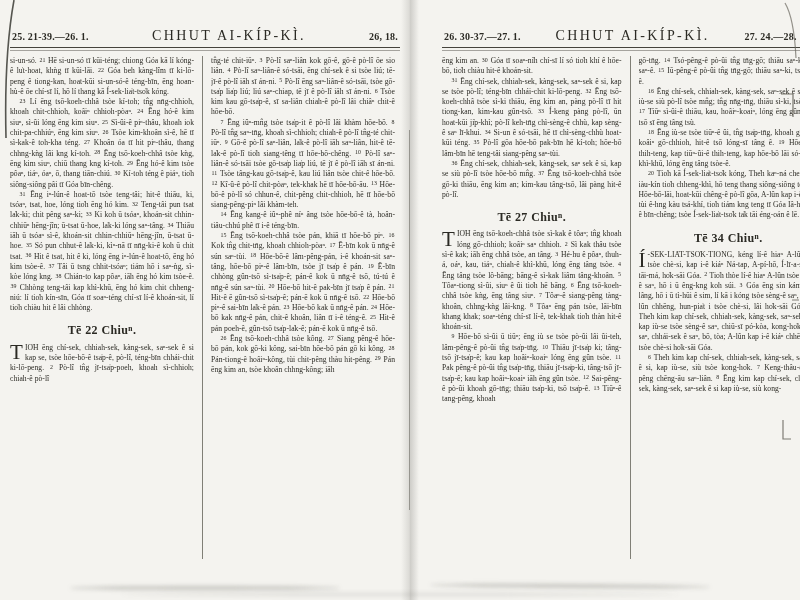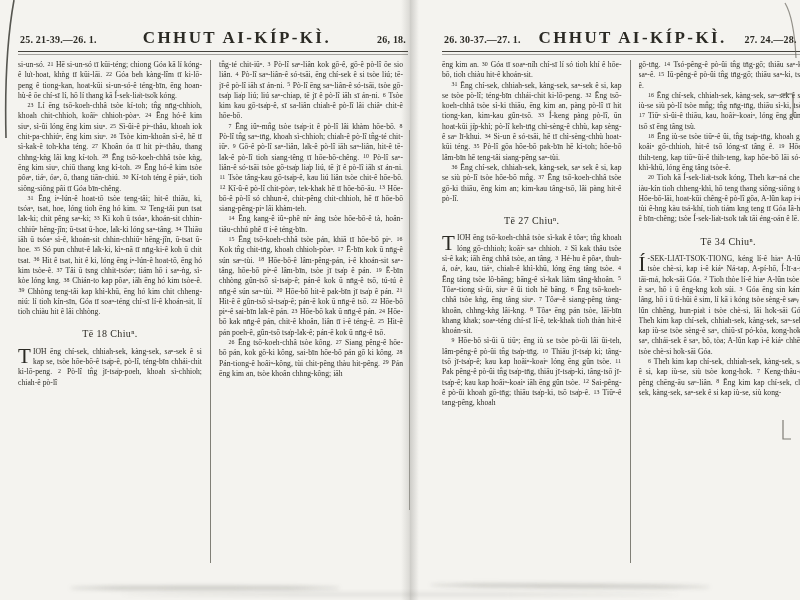--- a/index.html
+++ b/index.html
@@ -4,34 +4,34 @@
 <style>
   html,body{margin:0;padding:0;}
   body{width:800px;height:600px;overflow:hidden;background:#f4f3ef;position:relative;
        font-family:"Liberation Serif","DejaVu Serif",serif;color:#2b2a24;}
   .spread{position:absolute;inset:0;}
   
   .gutter{position:absolute;left:401px;top:0;width:18px;height:600px;
           background:linear-gradient(90deg,rgba(0,0,0,0) 0%,rgba(60,58,52,0.13) 45%,rgba(60,58,52,0.20) 52%,rgba(0,0,0,0) 100%);}
   .gutter-line{position:absolute;left:409px;top:130px;width:1px;height:380px;background:rgba(70,68,60,0.45);}
   .page{position:absolute;top:22px;height:562px;}
-  .page-left{left:18px;width:390px;}
+  .page-left{left:10px;width:390px;}
   .page-right{left:442px;width:376px;}
   .phead{display:flex;justify-content:space-between;align-items:baseline;padding:0 2px;margin-top:6px;}
   .pref{font-size:10px;font-weight:700;letter-spacing:0.2px;white-space:nowrap;}
-  .ptitle{font-size:17px;font-weight:700;letter-spacing:2.4px;white-space:nowrap;}
+  .ptitle{font-size:14px;font-weight:400;letter-spacing:2.4px;white-space:nowrap;}
   .hrule{height:2px;border-top:1.2px solid #45433c;border-bottom:1px solid rgba(69,67,60,0.45);margin:3px 0 5px;}
   .pbody{display:flex;gap:8px;}
   .col{width:184px;height:503px;overflow:hidden;font-size:7.6px;line-height:10.3px;
        text-align:justify;letter-spacing:0.05px;}
   .colrule{width:1px;height:503px;background:rgba(90,88,78,0.75);flex:none;}
   .para{margin:0;text-indent:9px;}
   .para.cont{text-indent:0;}
   .para.open{text-indent:0;margin-top:1px;}
-  .chap{margin:12px 0 7px;text-align:center;font-size:10px;font-weight:400;letter-spacing:0.4px;}
+  .chap{margin:12px 0 7px;text-align:center;font-size:12px;font-weight:700;letter-spacing:0.4px;}
   .vn{font-size:78%;position:relative;top:-1.2px;padding:0 0.5px;}
   .dc{float:left;font-size:21px;line-height:16.5px;padding:1.5px 2px 0 0;}
   .pno{text-align:center;font-size:9.5px;margin-top:4px;letter-spacing:1px;}
   
   .artifacts{position:absolute;inset:0;pointer-events:none;}
   .smudge{position:absolute;background:rgba(90,88,82,0.30);filter:blur(2px);border-radius:50%;}
   .sm1{left:70px;top:586px;width:270px;height:4px;}
   .sm2{left:430px;top:584px;width:280px;height:4px;transform:rotate(0.4deg);}
   .sm3{left:120px;top:593px;width:560px;height:3px;opacity:0.5;}
 </style>
@@ -47,21 +47,21 @@
       <span class="pref">25. 21-39.—26. 1.</span>
       <span class="ptitle">CHHUT AI-KÍP-KÌ.</span>
       <span class="pref">26, 18.</span>
     </div>
     <div class="hrule"></div>
     <div class="pbody">
       <div class="col">
           <p class="para cont">si-un-só. <span class="vn">21</span> Hē si-un-só tī kūi-téng; chiong Góa kā lí kóng-ê lu̍t-hoat, khǹg tī kūi-lāi. <span class="vn">22</span> Góa beh kàng-lîm tī ki-lō-peng ê tiong-kan, hoat-kūi si-un-só-ê téng-bīn, ēng hoan-hù-ê ōe chí-sī lí, hō lí thang kā Í-sek-lia̍t-tso̍k kóng.</p>
           <p class="para"><span class="vn">23</span> Lí ēng tsō-koeh-chhâ tsòe kí-toh; tn̂g nn̄g-chhioh, khoah chit-chhioh, koâiⁿ chhioh-pòaⁿ. <span class="vn">24</span> Ēng hó-ê kim siuⁿ, sì-ûi lóng ēng kim siuⁿ. <span class="vn">25</span> Sì-ûi-ê piⁿ-thâu, khoah iok chit-pa-chhiúⁿ, ēng kim siuⁿ. <span class="vn">26</span> Tsòe kim-khoân sì-ê, hē tī sì-kak-ê toh-kha téng. <span class="vn">27</span> Khoân óa tī hit piⁿ-thâu, thang chhng-kǹg lâi kng kí-toh. <span class="vn">28</span> Ēng tsō-koeh-chhâ tsòe kǹg, ēng kim siuⁿ, chiū thang kng kí-toh. <span class="vn">29</span> Ēng hó-ê kim tsòe pôaⁿ, tiáⁿ, óaⁿ, ō, thang tiān-chiú. <span class="vn">30</span> Kí-toh téng ê piáⁿ, tio̍h siông-siông pâi tī Góa bīn-chêng.</p>
           <p class="para"><span class="vn">31</span> Ēng iⁿ-lún-ê hoat-tō tsòe teng-tâi; hit-ê thiāu, ki, tsóaⁿ, tsat, hoe, lóng tio̍h ēng hó kim. <span class="vn">32</span> Teng-tâi pun tsat la̍k-ki; chit pêng saⁿ-ki; <span class="vn">33</span> Ki koh ū tsóaⁿ, khoán-sit chhin-chhiūⁿ hēng-jîn; ū-tsat ū-hoe, la̍k-ki lóng saⁿ-tâng. <span class="vn">34</span> Thiāu iāh ū tsóaⁿ sì-ê, khoán-sit chhin-chhiūⁿ hēng-jîn, ū-tsat ū-hoe. <span class="vn">35</span> Só pun chhut-ê la̍k-ki, kìⁿ-nā tī nn̄g-ki-ê koh ū chit tsat. <span class="vn">36</span> Hit ê tsat, hit ê ki, lóng ēng iⁿ-lún-ê hoat-tō, ēng hó kim tsòe-ê. <span class="vn">37</span> Tâi ū tsng chhit-tsóaⁿ; tiám hō i saⁿ-ǹg, sì-kòe lóng kng. <span class="vn">38</span> Chián-to kap pôaⁿ, iāh ēng hó kim tsòe-ê. <span class="vn">39</span> Chhòng teng-tâi kap khì-khū, ēng hó kim chit chheng-niú: lí tio̍h kín-sīn, Góa tī soaⁿ-téng chí-sī lí-ê khoán-sit, lí tio̍h chiàu hit ê lâi chhòng.</p>
-          <h3 class="chap">Tē 18 Chiuⁿ.</h3>
+          <h3 class="chap">Tē 22 Chiuⁿ.</h3>
           <p class="para open"><span class="dc">T</span>IO̍H ēng chí-sek, chhiah-sek, kàng-sek, saⁿ-sek ê si kap se, tsòe hōe-bō-ê tsa̍p-ê, pò-lî, téng-bīn chhái-chit ki-lō-peng. <span class="vn">2</span> Pò-lî tn̂g jī-tsa̍p-poeh, khoah sì-chhioh; chiah-ê pò-lî</p>
         </div>
       <div class="colrule"></div>
       <div class="col">
           <p class="para cont">tn̂g-té chit-iūⁿ. <span class="vn">3</span> Pò-lî saⁿ-liân kok gō-ê, gō-ê pò-lî ōe sio liân. <span class="vn">4</span> Pò-lî saⁿ-liân-ê só-tsāi, ēng chí-sek ê si tsòe liú; tē-jī-ê pò-lî iāh sī án-ni. <span class="vn">5</span> Pò-lî ēng saⁿ-liân-ê só-tsāi, tsòe gō-tsa̍p lia̍p liú; liú saⁿ-chiap, tē jī ê pò-lî iāh sī án-ni. <span class="vn">6</span> Tsòe kim kau gō-tsa̍p-ê, sī sa-liân chiah-ê pò-lî lâi chiâⁿ chit-ê hōe-bō.</p>
           <p class="para"><span class="vn">7</span> Ēng iûⁿ-mn̂g tsòe tsa̍p-it ê pò-lî lâi khàm hōe-bō. <span class="vn">8</span> Pò-lî tn̂g saⁿ-tn̄g, khoah sì-chhioh; chiah-ê pò-lî tn̂g-té chit-iūⁿ. <span class="vn">9</span> Gō-ê pò-lî saⁿ-liân, la̍k-ê pò-lî iāh saⁿ-liân, hit-ê tē-la̍k-ê pò-lî tio̍h siang-têng tī hōe-bō-chêng. <span class="vn">10</span> Pò-lî saⁿ-liân-ê só-tsāi tsòe gō-tsa̍p lia̍p liú, tē jī ê pò-lî iāh sī án-ni. <span class="vn">11</span> Tsòe tâng-kau gō-tsa̍p-ê, kau liú liân tsòe chit-ê hōe-bō. <span class="vn">12</span> Kî-û-ê pò-lî chit-pòaⁿ, tek-khak hē tī hōe-bō-āu. <span class="vn">13</span> Hōe-bō-ê pò-lî só chhun-ê, chit-pêng chit-chhioh, hē tī hōe-bō siang-pêng-piⁿ lâi khàm-teh.</p>
           <p class="para"><span class="vn">14</span> Ēng kang-ê iûⁿ-phê níⁿ âng tsòe hōe-bō-ê tà, hoân-tiâu-chhú phê tī i-ê téng-bīn.</p>
           <p class="para"><span class="vn">15</span> Ēng tsō-koeh-chhâ tsòe pán, khiā tī hōe-bō piⁿ. <span class="vn">16</span> Kok tn̂g chit-tn̄g, khoah chhioh-pòaⁿ. <span class="vn">17</span> Ē-bīn kok ū nn̄g-ê sún saⁿ-tùi. <span class="vn">18</span> Hōe-bō-ê lâm-pêng-pán, i-ê khoán-sit saⁿ-tâng, hōe-bō piⁿ-ê lâm-bīn, tsòe jī tsa̍p ê pán. <span class="vn">19</span> Ē-bīn chhòng gûn-tsō sì-tsa̍p-ê; pán-ê kok ū nn̄g-ê tsō, tú-tú ê nn̄g-ê sún saⁿ-tùi. <span class="vn">20</span> Hōe-bō hit-ê pak-bīn jī tsa̍p ê pán. <span class="vn">21</span> Hit-ê ē gûn-tsō sì-tsa̍p-ê; pán-ē kok ū nn̄g-ê tsō. <span class="vn">22</span> Hōe-bō piⁿ-ê sai-bīn la̍k-ê pán. <span class="vn">23</span> Hōe-bō kak ū nn̄g-ê pán. <span class="vn">24</span> Hōe-bō kak nn̄g-ê pán, chit-ê khoân, liân tī i-ê téng-ê. <span class="vn">25</span> Hit-ê pán poeh-ê, gûn-tsō tsa̍p-la̍k-ê; pán-ē kok ū nn̄g-ê tsō.</p>
           <p class="para"><span class="vn">26</span> Ēng tsō-koeh-chhâ tsòe kông. <span class="vn">27</span> Siang pêng-ê hōe-bō pán, kok gō-ki kông, sai-bīn hōe-bō pán gō ki kông. <span class="vn">28</span> Pán-tiong-ê hoâiⁿ-kông, tùi chit-pêng thàu hit-pêng. <span class="vn">29</span> Pán ēng kim an, tsòe khoân chhng-kông; iāh</p>
         </div>

